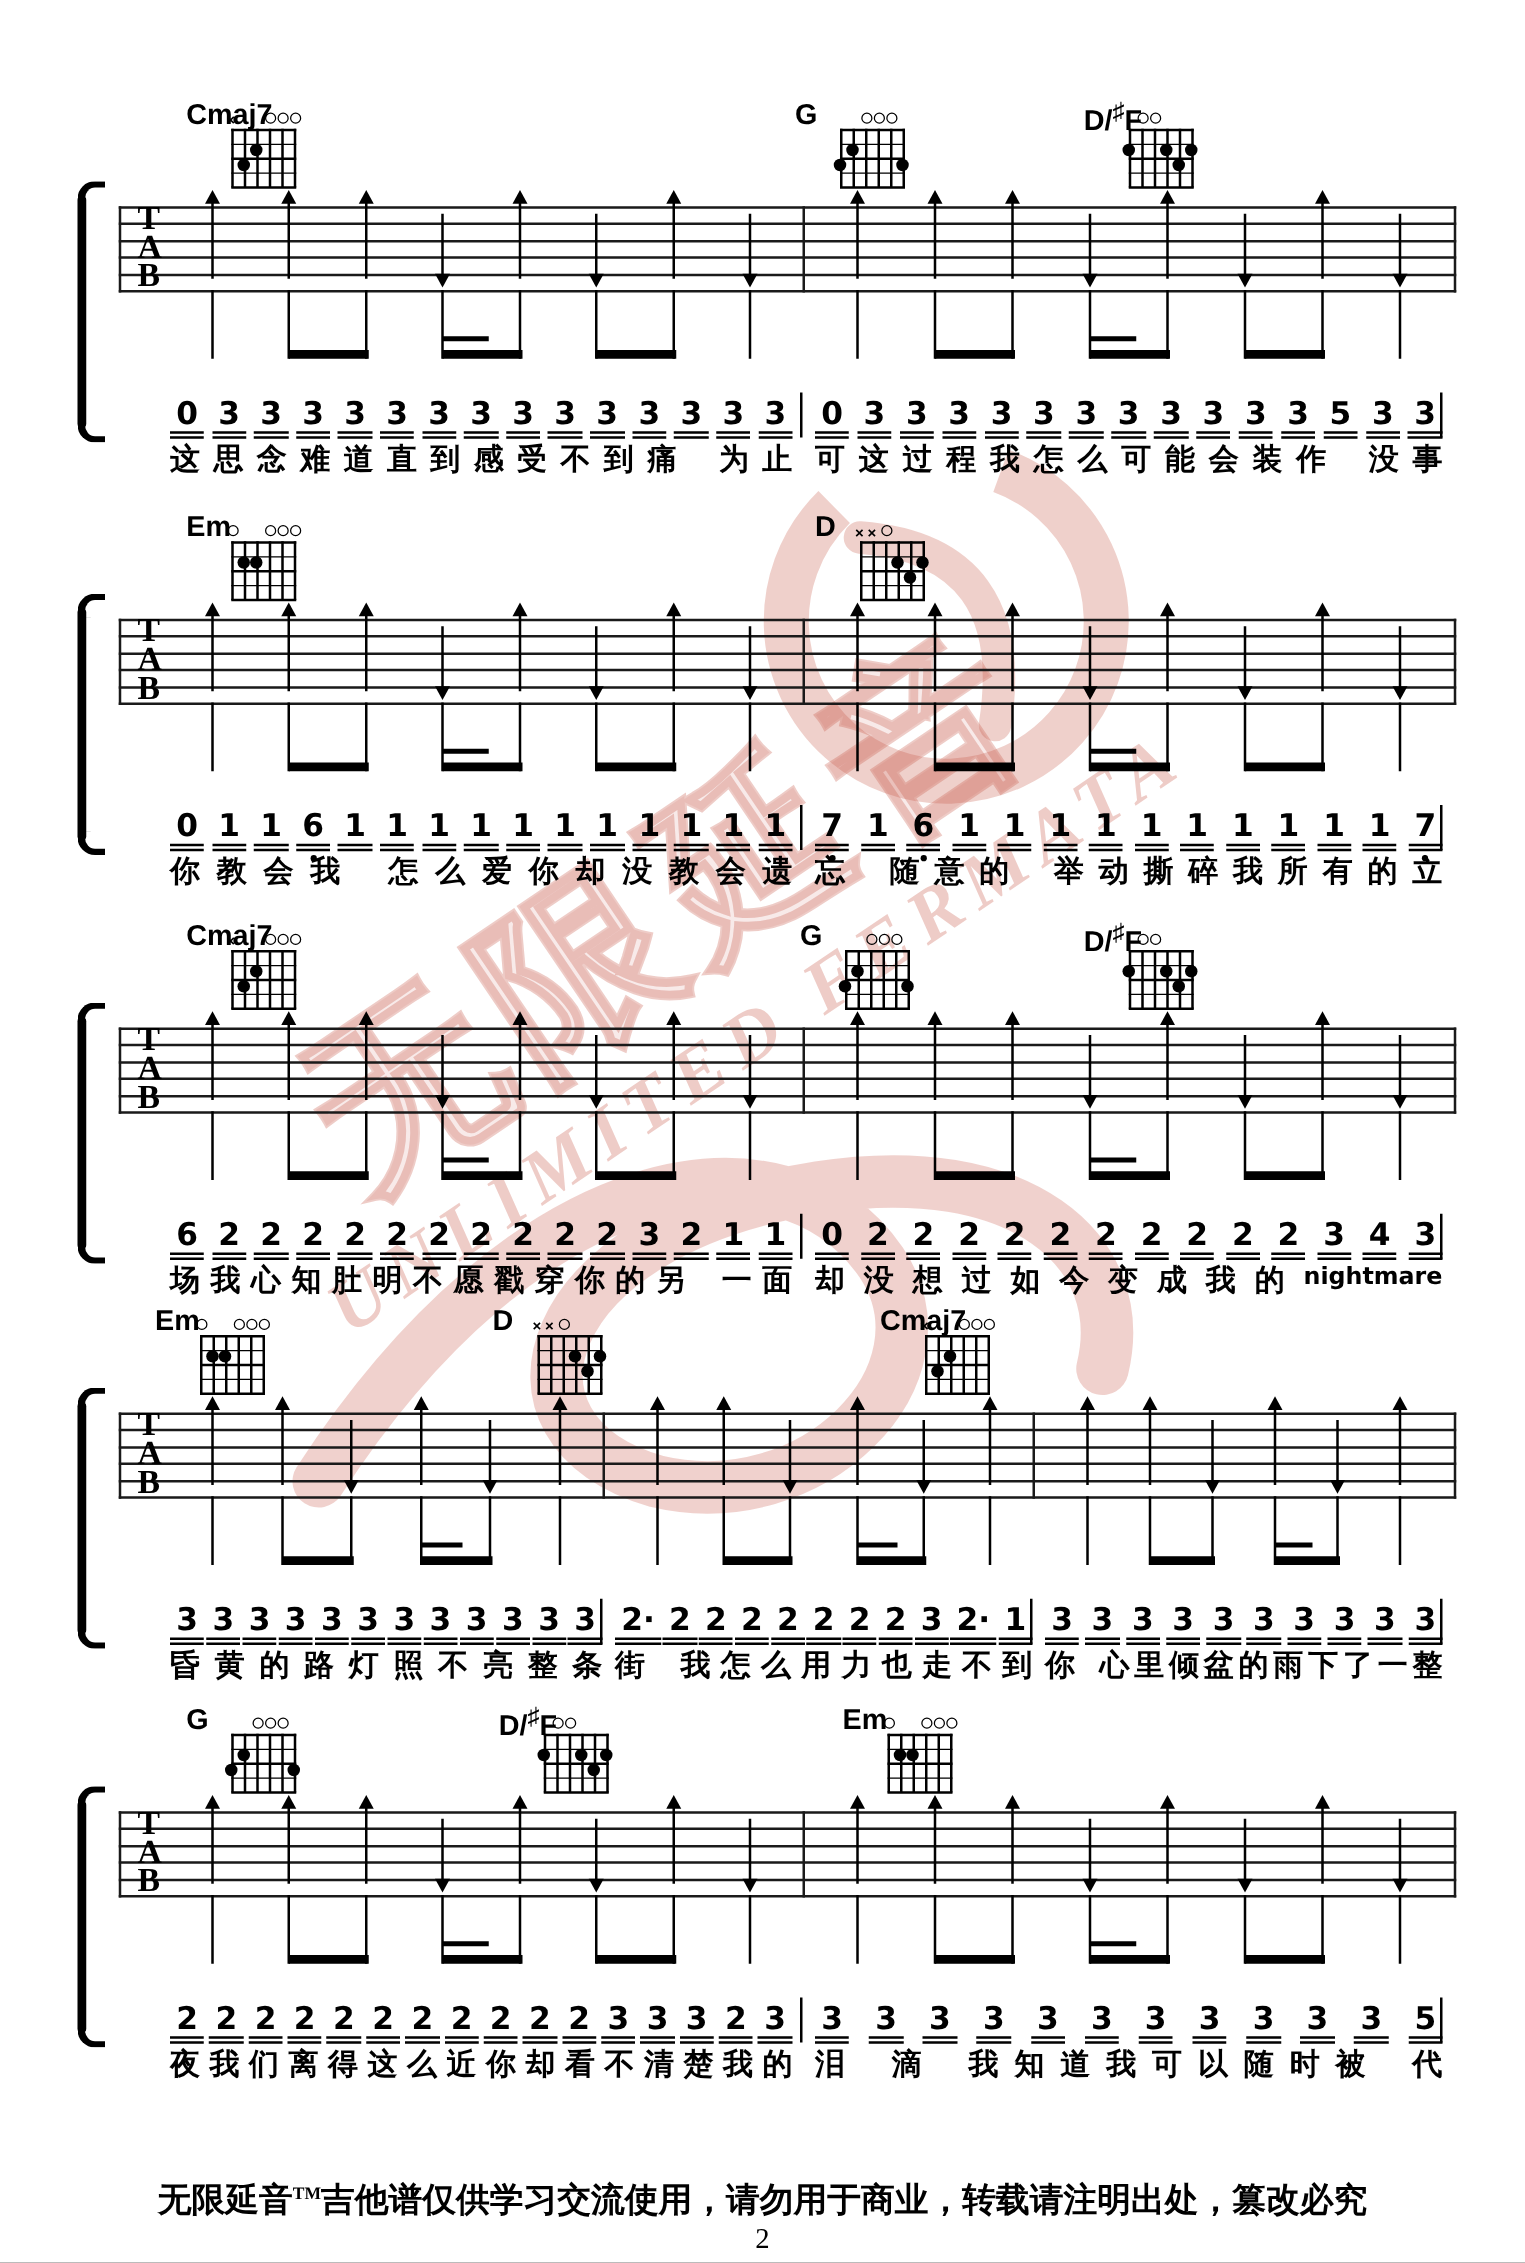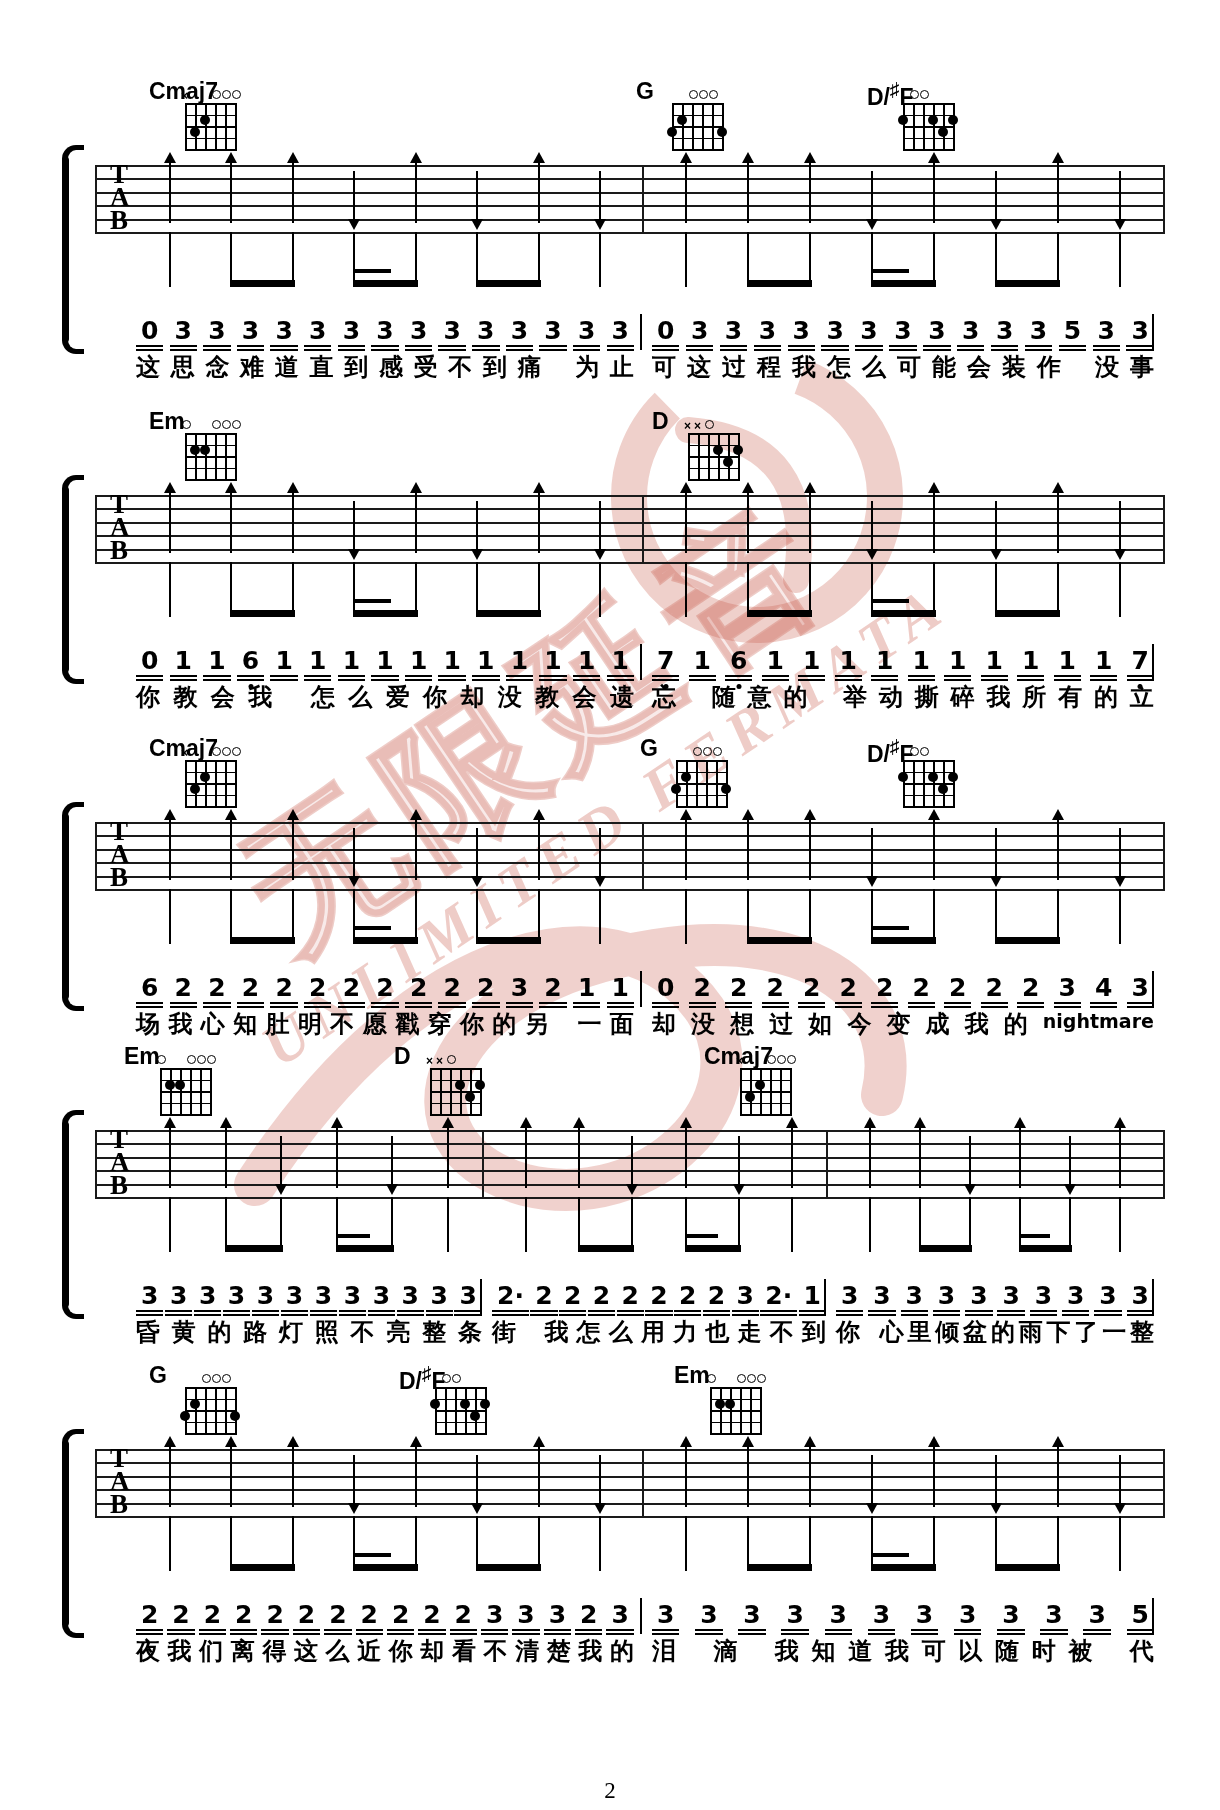--- a/index.html
+++ b/index.html
@@ -1023,15 +1023,18 @@
         <div class="lyr">可</div>
         <div class="lyr">以</div>
         <div class="lyr">随</div>
         <div class="lyr">时</div>
         <div class="lyr">被</div>
         <div class="lspace"></div>
         <div class="lyr">代</div>
       </div>
     </div>
 
+  <div class="footer">
+    <span>无限延音</span><sup>TM</sup><span>吉他谱仅供学习交流使用，请勿用于商业，转载请注明出处，篡改必究</span>
+  </div>
   <div class="pagenum">2</div>
 
 </div>
 
 </body></html>

